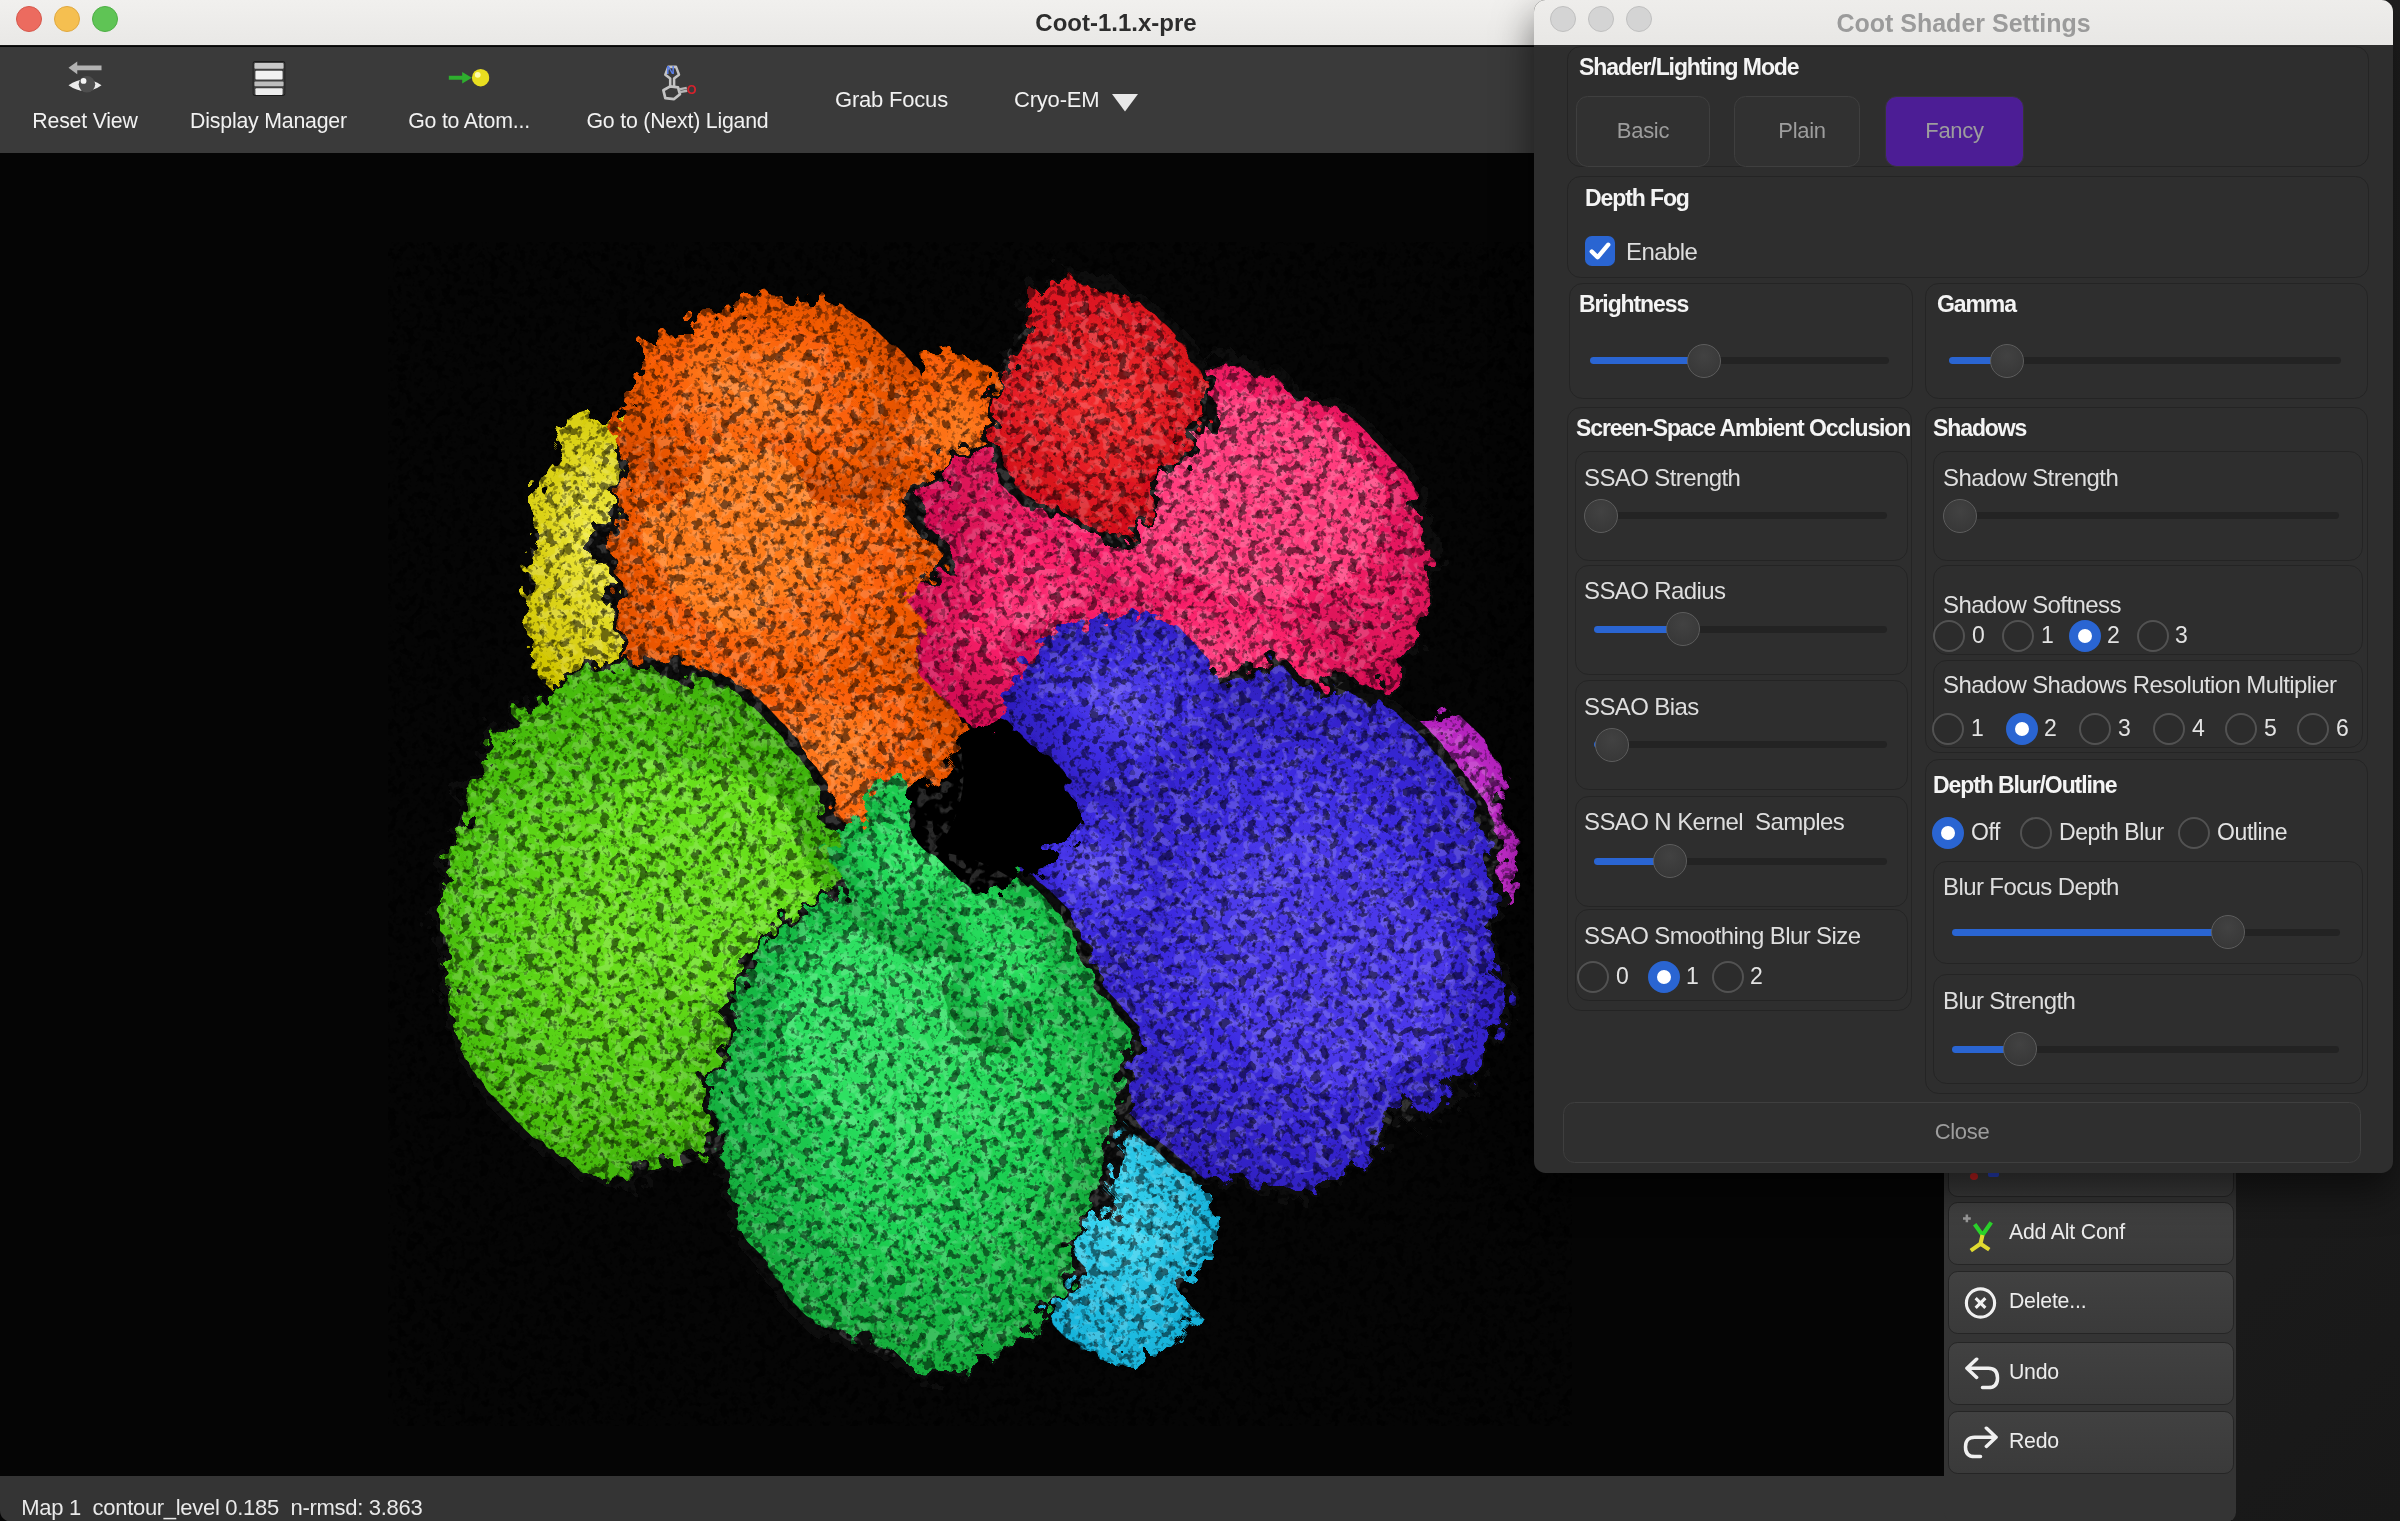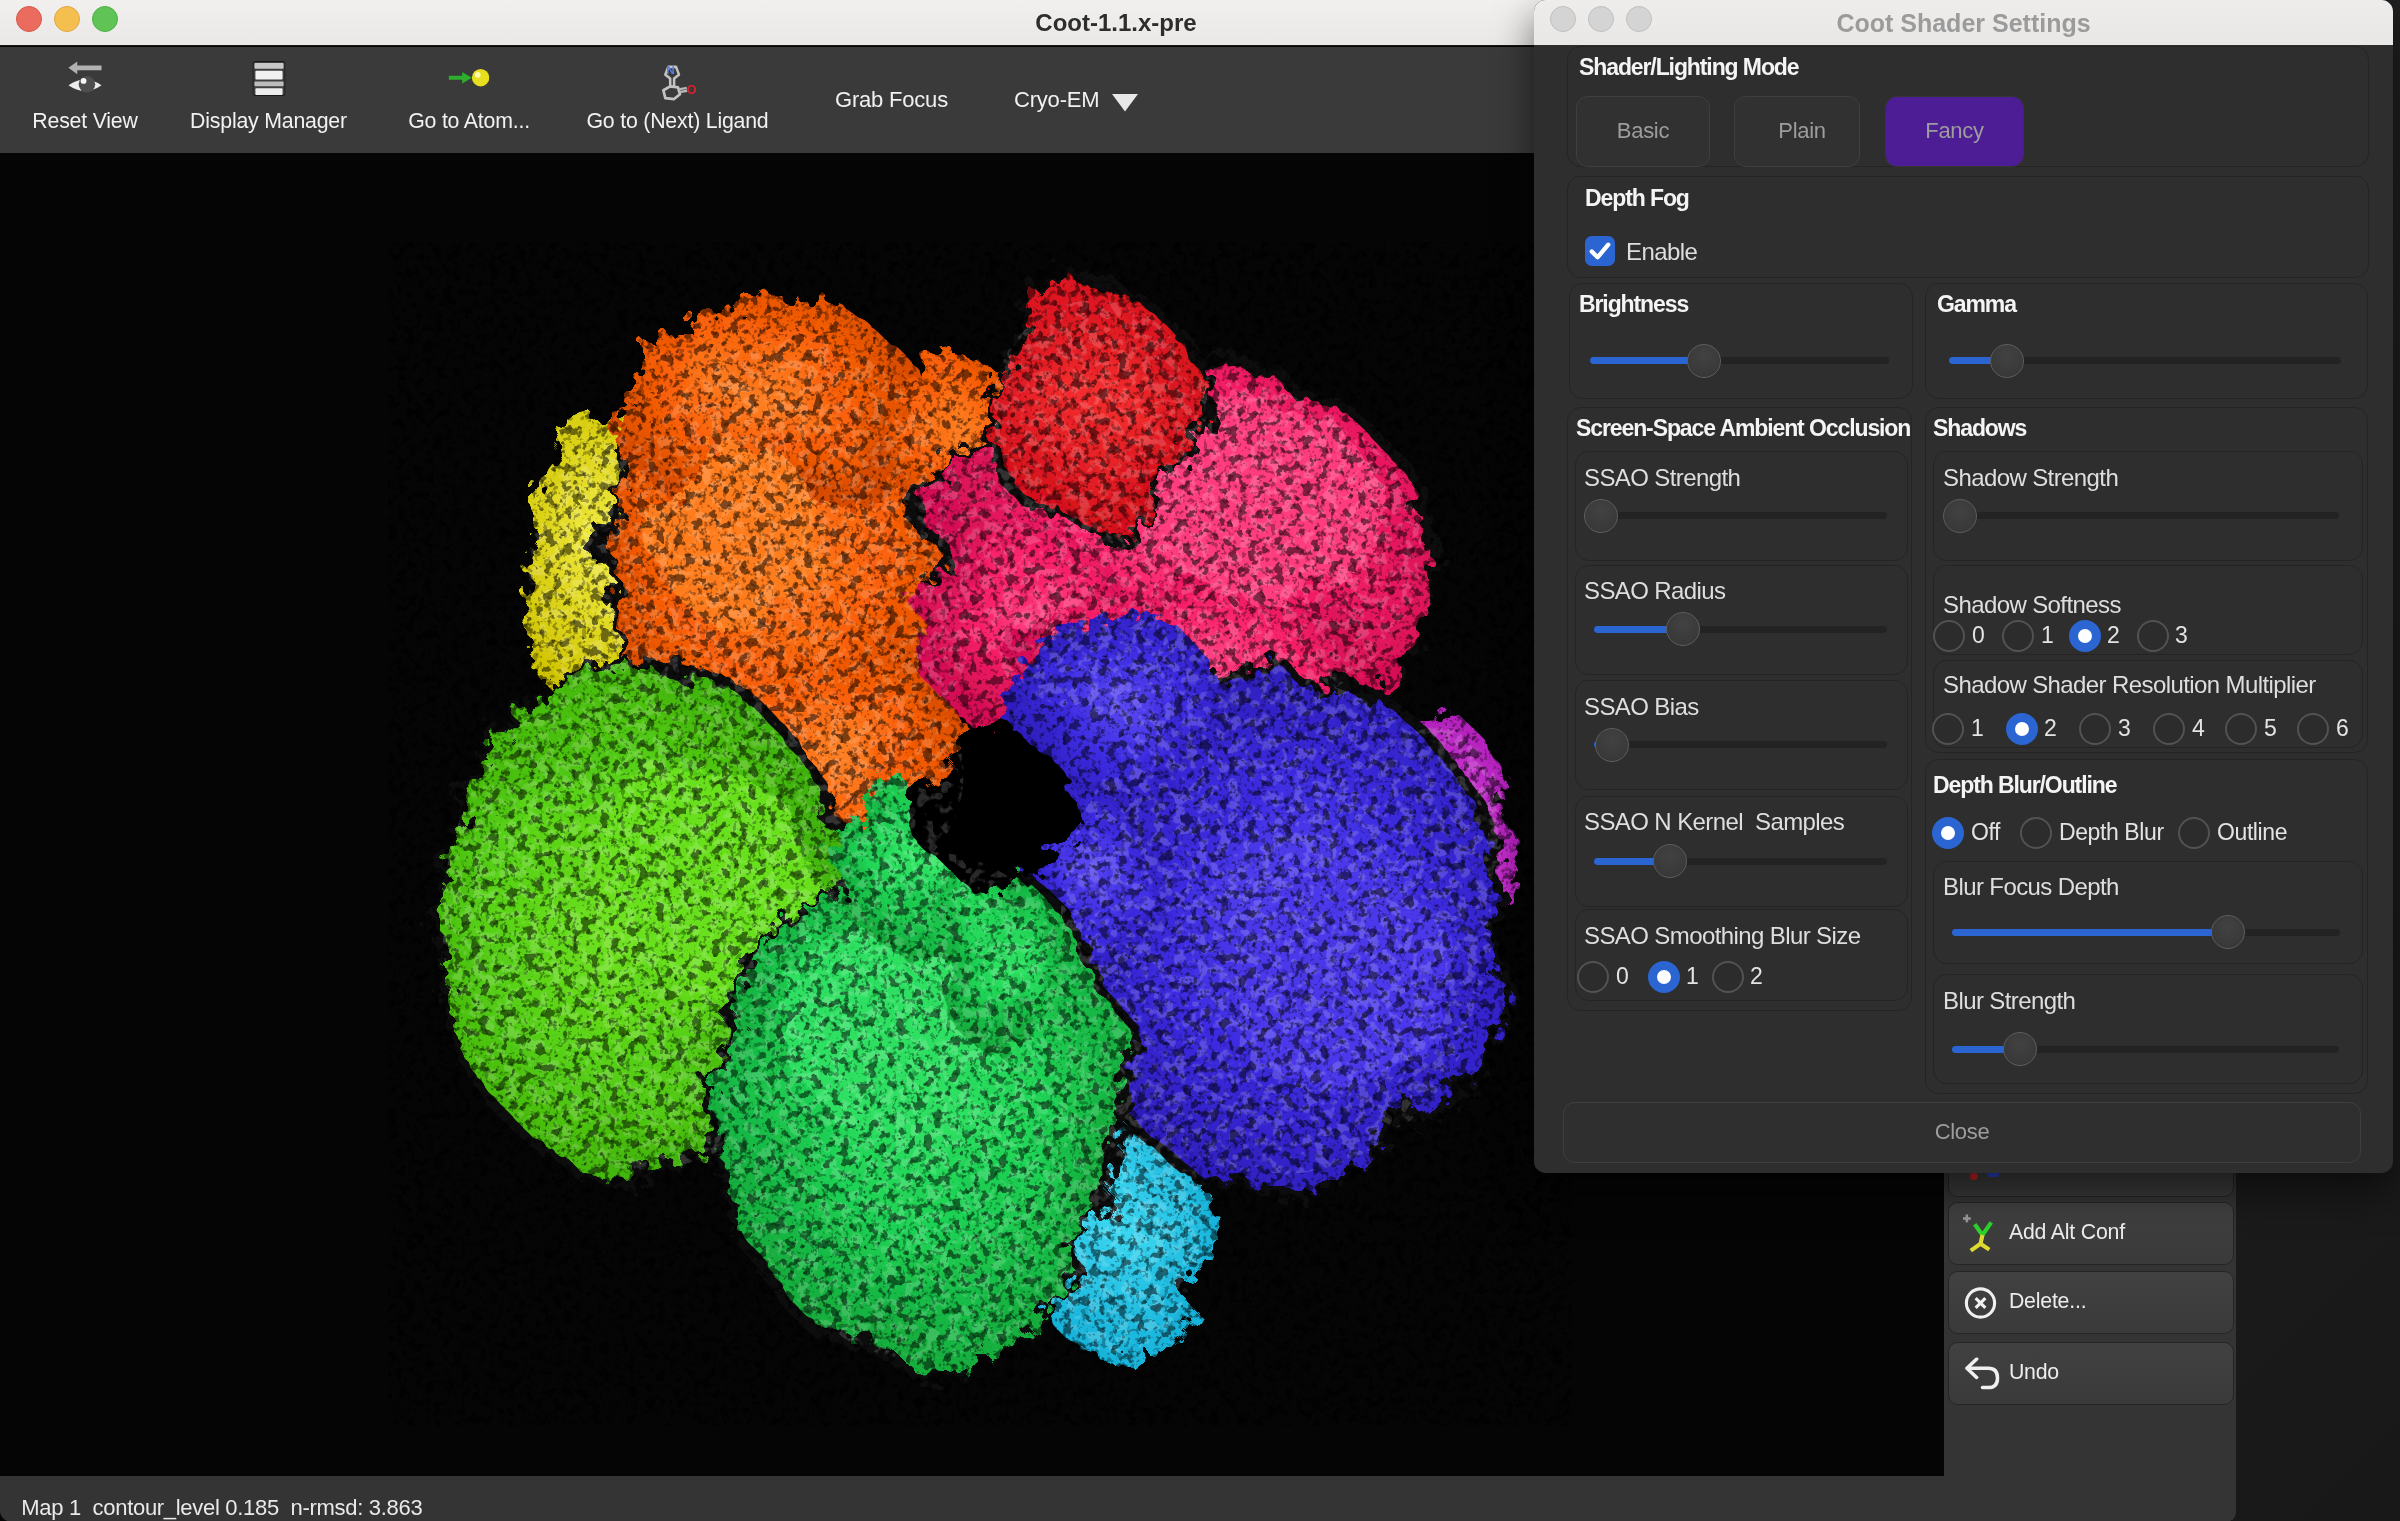--- a/index.html
+++ b/index.html
@@ -259,20 +259,26 @@
       <path d="M14 14 L24 24 M24 14 L14 24" stroke="#f0f0f0" stroke-width="3.2"></path>
     </svg>
     <div class="lbl">Delete...</div>
   </div>
   <div class="abtn" style="top:226px;">
     <svg width="39" height="33" viewBox="0 0 40 34">
       <path d="M5 11 L15 1.5 M5 11 L15 20.5 M5 11 L27 11 Q36.5 11 36.5 21 Q36.5 31 27 31 L21 31" stroke="#f0f0f0" stroke-width="3.6" fill="none" stroke-linecap="round" stroke-linejoin="round"></path>
     </svg>
     <div class="lbl">Undo</div>
   </div>
+  <div class="abtn" style="top:295px;">
+    <svg width="39" height="33" viewBox="0 0 40 34">
+      <path d="M35 11 L25 1.5 M35 11 L25 20.5 M35 11 L13 11 Q3.5 11 3.5 21 Q3.5 31 13 31 L19 31" stroke="#f0f0f0" stroke-width="3.6" fill="none" stroke-linecap="round" stroke-linejoin="round"></path>
+    </svg>
+    <div class="lbl">Redo</div>
+  </div>
 </div>
 
 <div id="dlg">
   <div id="dtitle">
     <div class="tl t1" style="left:15.5px;"></div>
       <div class="tl t2" style="left:54px;"></div>
       <div class="tl t3" style="left:92px;"></div>
     <div class="txt">Coot Shader Settings</div>
   </div>
 
@@ -351,21 +357,21 @@
   <div class="radio" style="left:399px;top:620px;"></div>
     <div class="rlab" style="left:438px;top:622px;">0</div>
   <div class="radio" style="left:468px;top:620px;"></div>
     <div class="rlab" style="left:507px;top:622px;">1</div>
   <div class="radio sel" style="left:535px;top:620px;"></div>
     <div class="rlab" style="left:573px;top:622px;">2</div>
   <div class="radio" style="left:603px;top:620px;"></div>
     <div class="rlab" style="left:641px;top:622px;">3</div>
 
   <div class="frame" style="left:399px;top:660px;width:430px;height:88px;"></div>
-  <div class="lab" style="left:409px;top:671px;">Shadow Shader Resolution Multiplier</div>
+  <div class="lab" style="left:409px;top:671px;">Shadow Shadows Resolution Multiplier</div>
   <div class="radio" style="left:398px;top:713px;"></div>
     <div class="rlab" style="left:437px;top:715px;">1</div>
   <div class="radio sel" style="left:472px;top:713px;"></div>
     <div class="rlab" style="left:510px;top:715px;">2</div>
   <div class="radio" style="left:545px;top:713px;"></div>
     <div class="rlab" style="left:584px;top:715px;">3</div>
   <div class="radio" style="left:619px;top:713px;"></div>
     <div class="rlab" style="left:658px;top:715px;">4</div>
   <div class="radio" style="left:691px;top:713px;"></div>
     <div class="rlab" style="left:730px;top:715px;">5</div>

